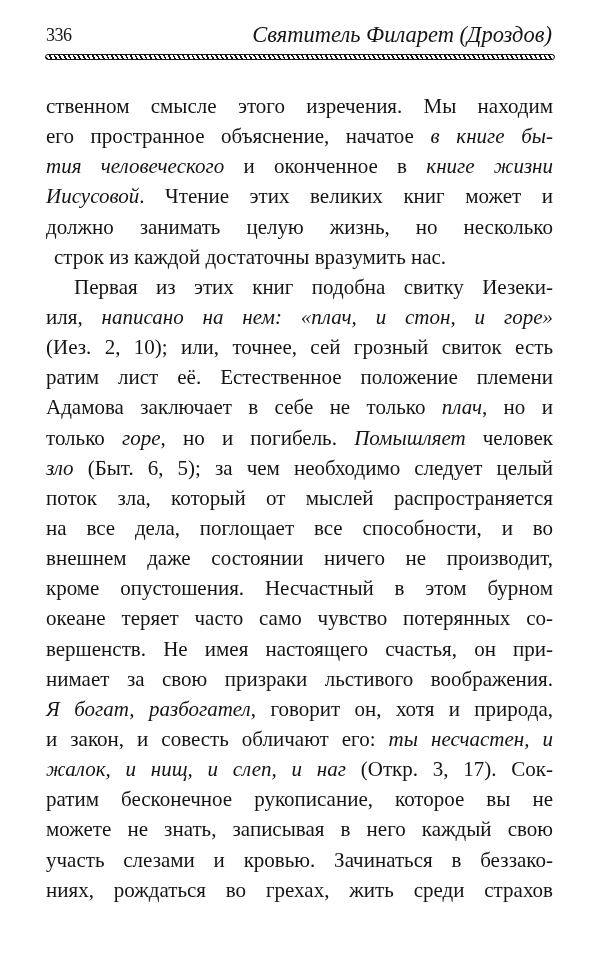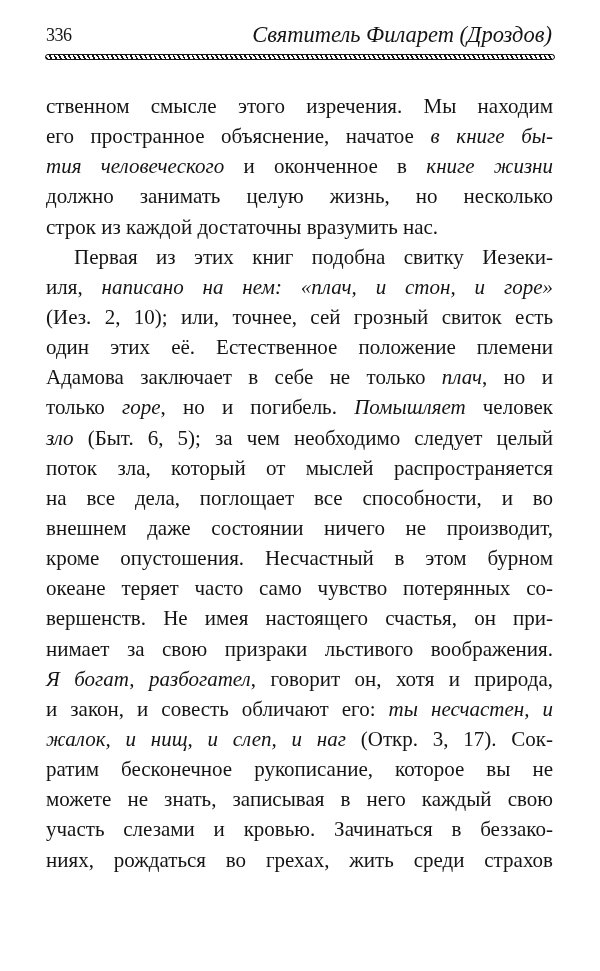--- a/index.html
+++ b/index.html
@@ -60,45 +60,47 @@
     .line {
       display: block;
       height: 30.15px;
       text-align: justify;
       text-align-last: justify;
       white-space: normal;
       overflow: visible;
     }
     .line.para-end {
       text-align-last: left;
+      margin-left: 8px;
     }
     .line.indent {
       text-indent: 28px;
     }
     .it {
       font-style: italic;
     }
   </style>
 </head>
 <body>
 
 <div class="page-number">336</div>
 <div class="running-head">Святитель Филарет (Дроздов)</div>
 <div class="header-rule"></div>
 
 <div class="text-block">
   <div class="line"><span>ственном смысле этого изречения. Мы находим</span></div>
   <div class="line"><span>его пространное объяснение, начатое </span><span class="it">в книге бы-</span></div>
   <div class="line"><span class="it">тия человеческого</span><span> и оконченное в </span><span class="it">книге жизни</span></div>
+  <div class="line"><span class="it">Иисусовой</span><span>. Чтение этих великих книг может и</span></div>
   <div class="line"><span>должно занимать целую жизнь, но несколько</span></div>
   <div class="line para-end"><span>строк из каждой достаточны вразумить нас.</span></div>
   <div class="line indent"><span>Первая из этих книг подобна свитку Иезеки-</span></div>
   <div class="line"><span>иля, </span><span class="it">написано на нем: «плач, и стон, и горе»</span></div>
   <div class="line"><span>(Иез. 2, 10); или, точнее, сей грозный свиток есть</span></div>
-  <div class="line"><span>один этих её. Естественное положение племени</span></div>
+  <div class="line"><span>ратим лист её. Естественное положение племени</span></div>
   <div class="line"><span>Адамова заключает в себе не только </span><span class="it">плач</span><span>, но и</span></div>
   <div class="line"><span>только </span><span class="it">горе</span><span>, но и погибель. </span><span class="it">Помышляет</span><span> человек</span></div>
   <div class="line"><span class="it">зло</span><span> (Быт. 6, 5); за чем необходимо следует целый</span></div>
   <div class="line"><span>поток зла, который от мыслей распространяется</span></div>
   <div class="line"><span>на все дела, поглощает все способности, и во</span></div>
   <div class="line"><span>внешнем даже состоянии ничего не производит,</span></div>
   <div class="line"><span>кроме опустошения. Несчастный в этом бурном</span></div>
   <div class="line"><span>океане теряет часто само чувство потерянных со-</span></div>
   <div class="line"><span>вершенств. Не имея настоящего счастья, он при-</span></div>
   <div class="line"><span>нимает за свою призраки льстивого воображения.</span></div>

